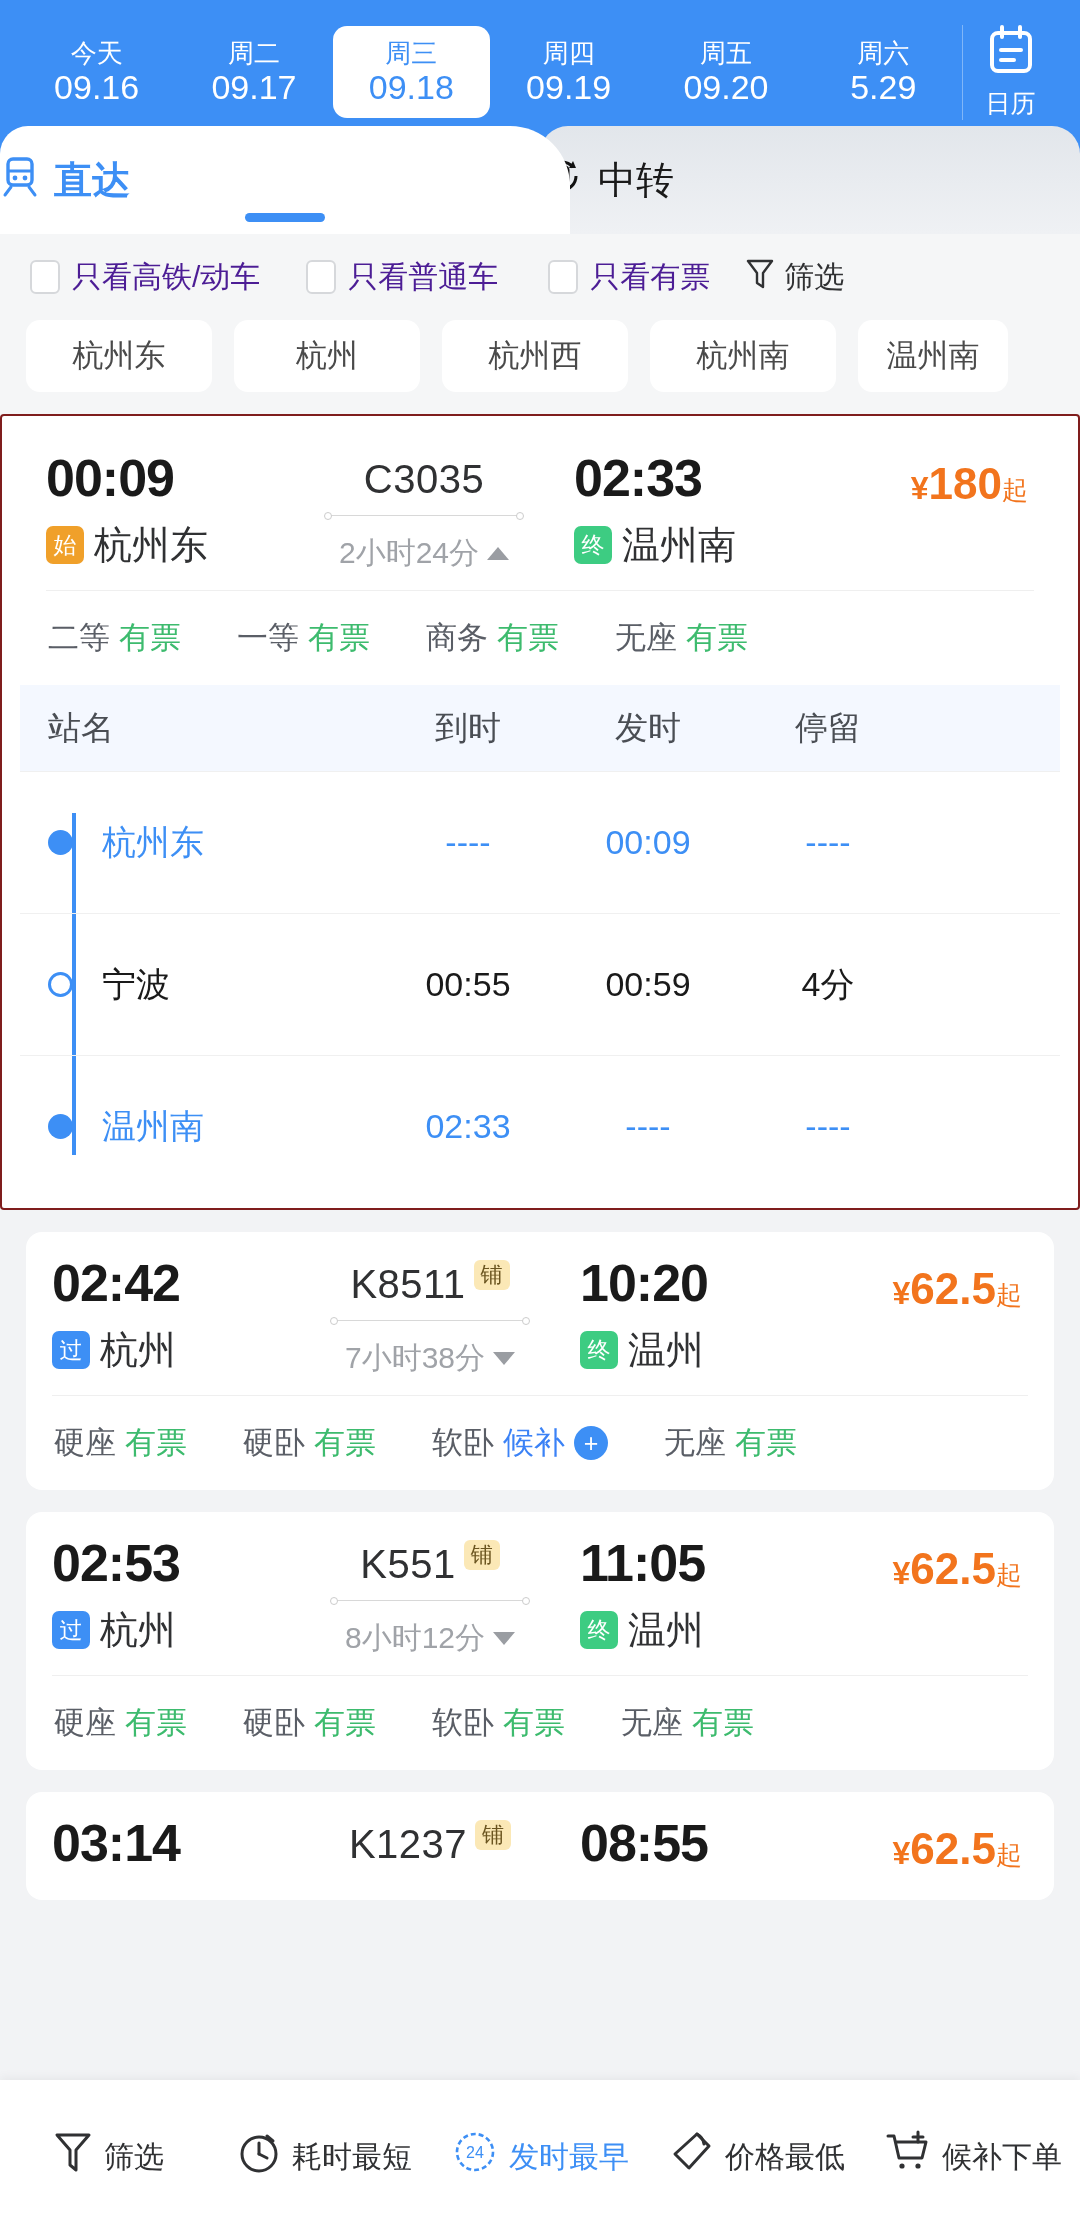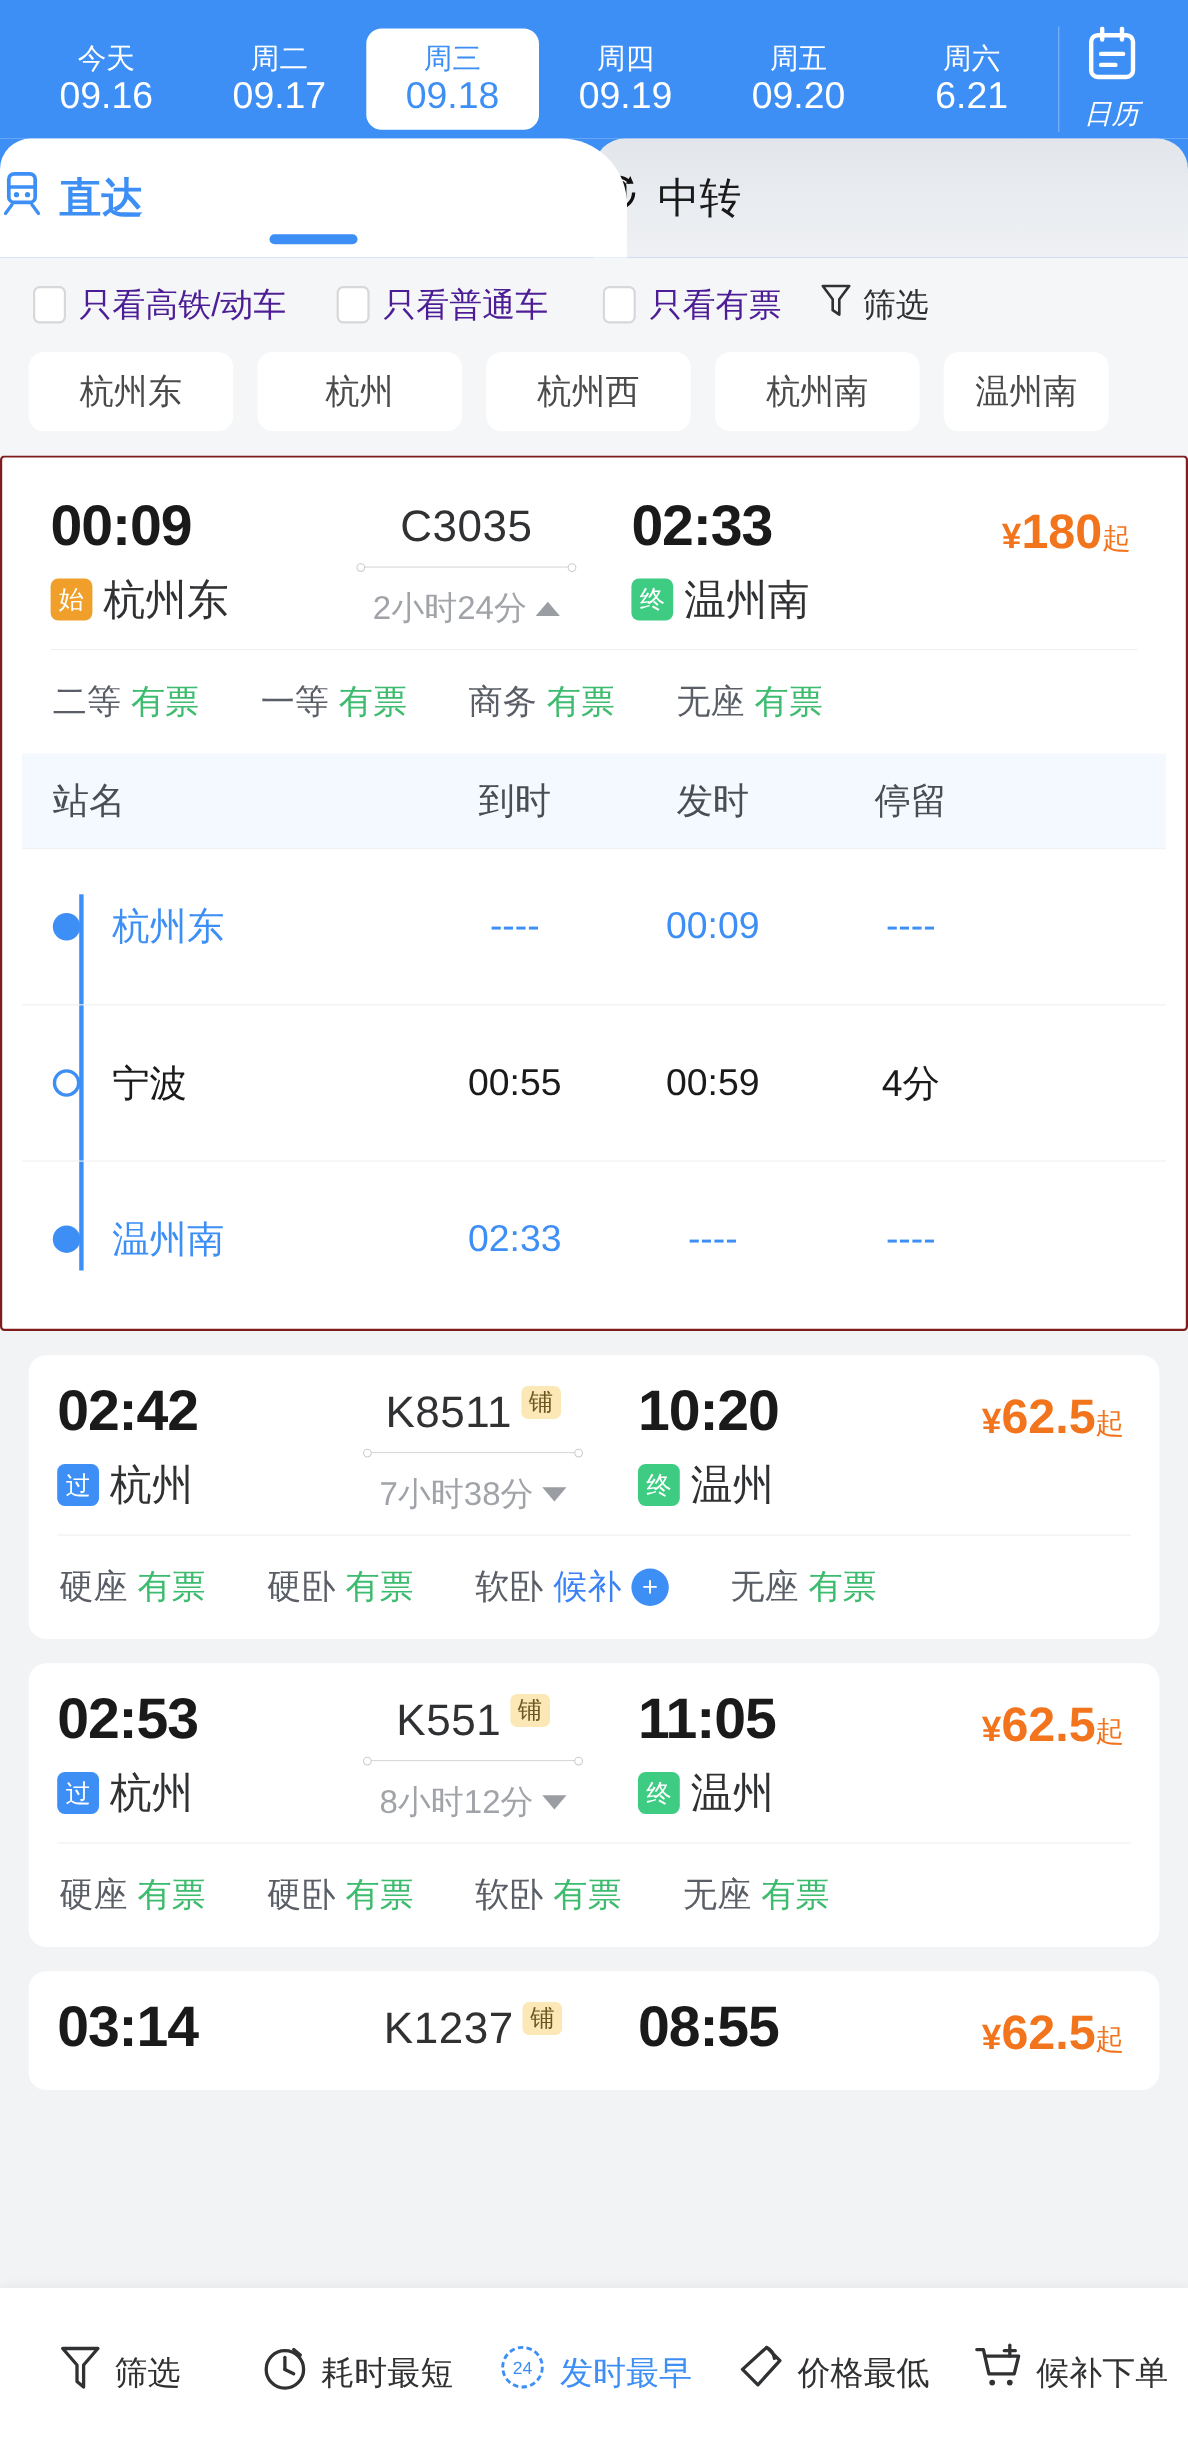--- a/index.html
+++ b/index.html
@@ -52,21 +52,21 @@
     gap: 4px;
   }
   .date-cell .dw { font-size: 26px; line-height: 1; }
   .date-cell .dd { font-size: 34px; line-height: 1; }
   .date-cell.active { background: #fff; color: #3D8FF5; }
   .cal-btn {
     width: 96px; display: flex; flex-direction: column; align-items: center; gap: 6px;
     color: #fff;
     border-left: 1px solid rgba(255,255,255,.35);
   }
-  .cal-btn .cal-label { font-size: 25px; font-style: italic; }
+  .cal-btn .cal-label { font-size: 25px; }
 
   
   .tabs-wrap { position: relative; height: 108px; flex: 0 0 auto; background: #3D8FF5; }
   .tab {
     position: absolute; top: 0; height: 108px;
     display: flex; align-items: center; justify-content: flex-start; gap: 14px;
   }
   .tab-inactive {
     left: 540px; width: 540px;
     background: linear-gradient(180deg,#E2E6EB 0%, #EFF1F4 100%);
@@ -247,21 +247,21 @@
         <div class="date-cell">
           <span class="dw">周四</span>
           <span class="dd">09.19</span>
         </div>
         <div class="date-cell">
           <span class="dw">周五</span>
           <span class="dd">09.20</span>
         </div>
         <div class="date-cell">
           <span class="dw">周六</span>
-          <span class="dd">6.21</span>
+          <span class="dd">5.29</span>
         </div>
       </div>
       <div class="cal-btn">
         <span>
           <svg width="50" height="52" viewBox="0 0 50 52">
             <rect x="6" y="8" width="38" height="38" rx="6" fill="none" stroke="#fff" stroke-width="4"></rect>
             <line x1="16" y1="2" x2="16" y2="12" stroke="#fff" stroke-width="4" stroke-linecap="round"></line>
             <line x1="34" y1="2" x2="34" y2="12" stroke="#fff" stroke-width="4" stroke-linecap="round"></line>
             <line x1="15" y1="25" x2="35" y2="25" stroke="#fff" stroke-width="4" stroke-linecap="round"></line>
             <line x1="15" y1="35" x2="28" y2="35" stroke="#fff" stroke-width="4" stroke-linecap="round"></line>

